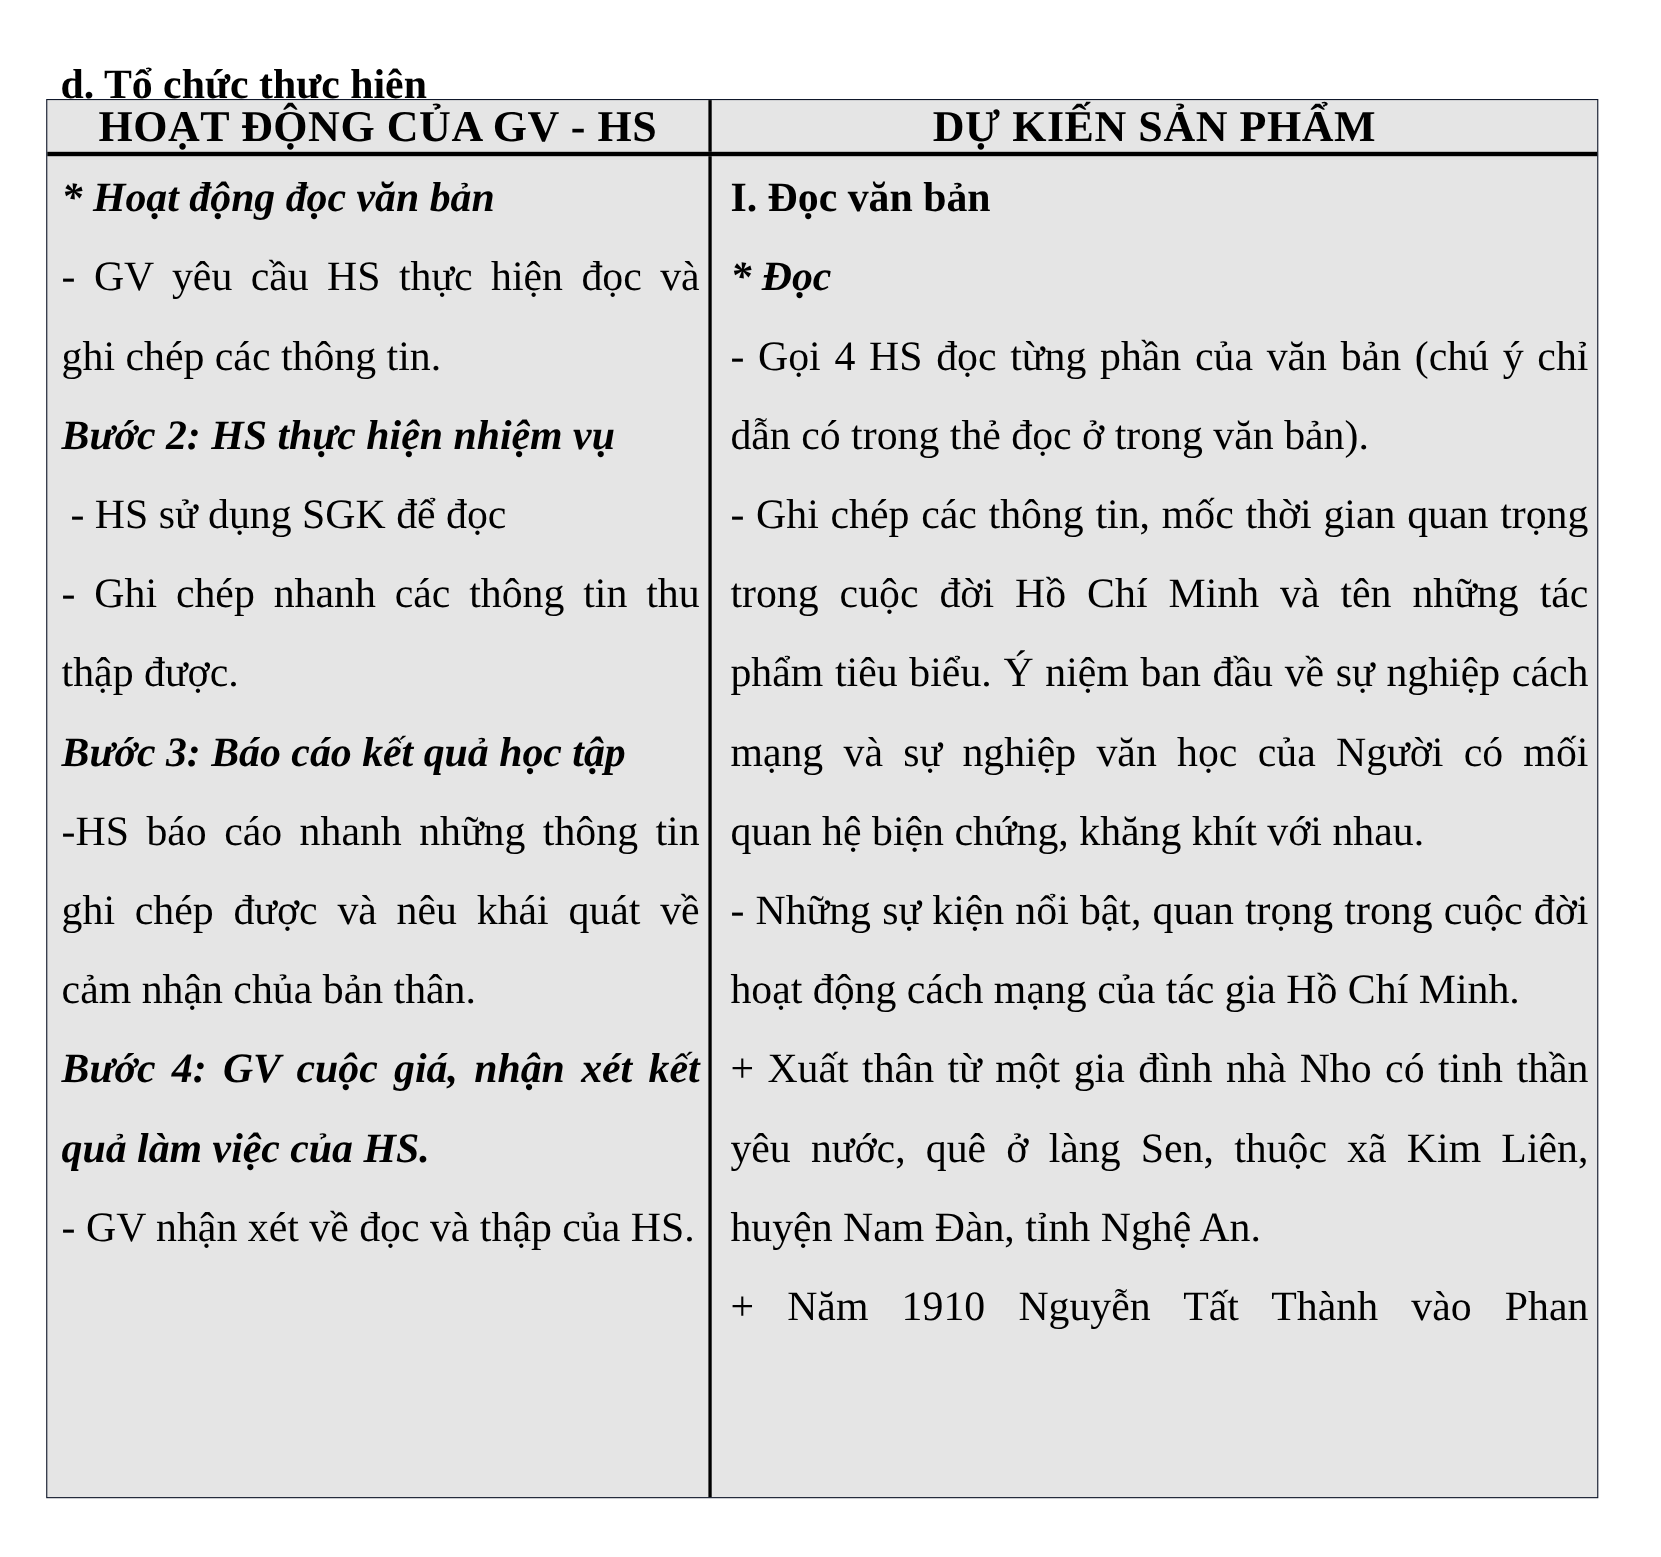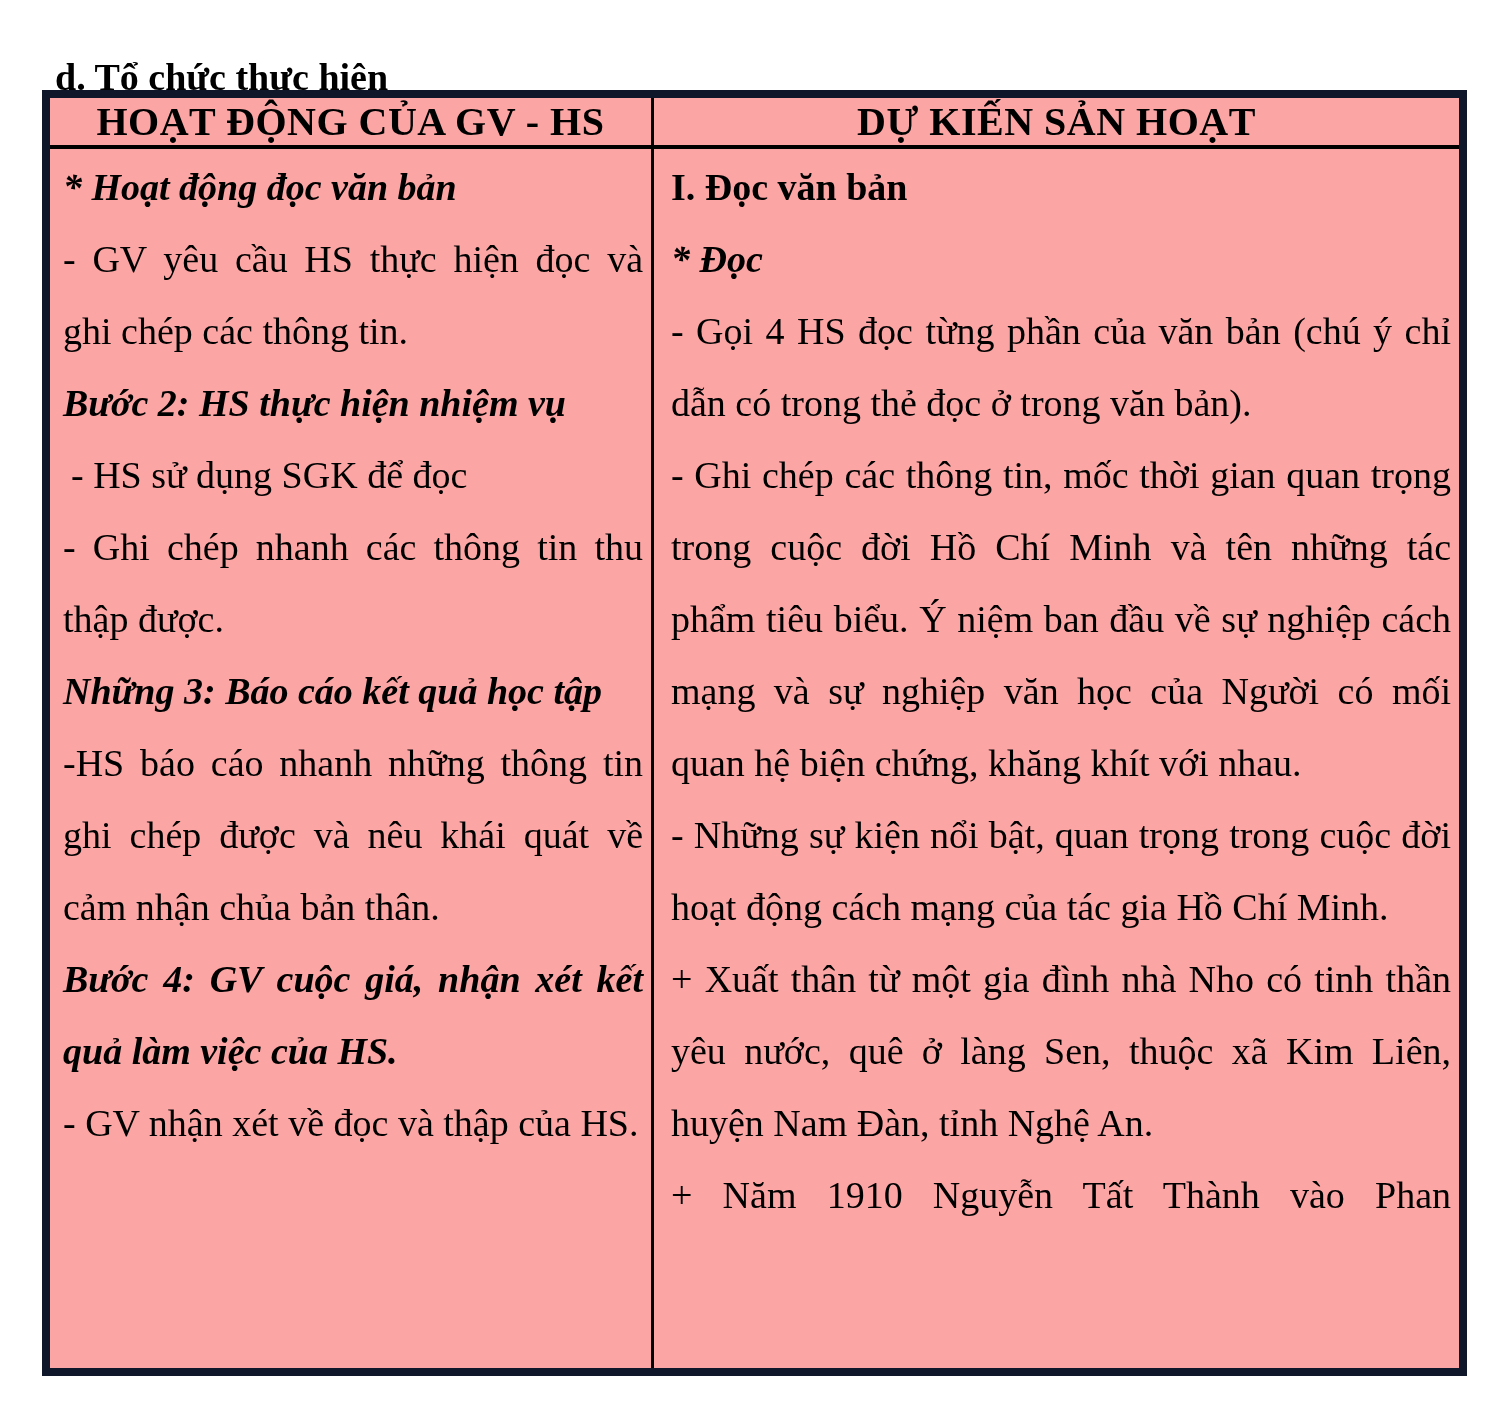--- a/index.html
+++ b/index.html
@@ -25,22 +25,22 @@
     font-weight: bold;
     line-height: 52px;
     white-space: nowrap;
     margin-top: 43px;
   }
   .lesson-table {
     position: absolute;
     left: 42px;
     top: 90px;
     width: 1409px; 
-    border: 8px solid #0f172a;
-    background: #fca5a5;
+    border: 1px solid #0f172a;
+    background: #e5e5e5;
   }
   .thead {
     display: grid;
     grid-template-columns: 604px 1fr;
     border-bottom: 4px solid #000000;
   }
   .th {
     font-size: 40px;
     font-weight: bold;
     text-align: center;
@@ -76,32 +76,32 @@
 <body>
 
 <div class="doc">
 
   <div class="section-heading">d. Tổ chức thực hiện</div>
 
   <div class="lesson-table">
 
     <div class="thead">
       <div class="th left">HOẠT ĐỘNG CỦA GV - HS</div>
-      <div class="th right">DỰ KIẾN SẢN HOẠT</div>
+      <div class="th right">DỰ KIẾN SẢN PHẨM</div>
     </div>
 
     <div class="tbody">
 
       <div class="td left">
         <p class="bi">* Hoạt động đọc văn bản</p>
         <p>- GV yêu cầu HS thực hiện đọc và ghi chép các thông tin.</p>
         <p class="bi">Bước 2: HS thực hiện nhiệm vụ</p>
         <p class="indent">- HS sử dụng SGK để đọc</p>
         <p>- Ghi chép nhanh các thông tin thu thập được.</p>
-        <p class="bi">Những 3: Báo cáo kết quả học tập</p>
+        <p class="bi">Bước 3: Báo cáo kết quả học tập</p>
         <p>-HS báo cáo nhanh những thông tin ghi chép được và nêu khái quát về cảm nhận chủa bản thân.</p>
         <p class="bi">Bước 4: GV cuộc giá, nhận xét kết quả làm việc của HS.</p>
         <p>- GV nhận xét về đọc và thập của HS.</p>
       </div>
 
       <div class="td right">
         <p class="b">I. Đọc văn bản</p>
         <p class="bi">* Đọc</p>
         <p>- Gọi 4 HS đọc từng phần của văn bản (chú ý chỉ dẫn có trong thẻ đọc ở trong văn bản).</p>
         <p>- Ghi chép các thông tin, mốc thời gian quan trọng trong cuộc đời Hồ Chí Minh và tên những tác phẩm tiêu biểu. Ý niệm ban đầu về sự nghiệp cách mạng và sự nghiệp văn học của Người có mối quan hệ biện chứng, khăng khít với nhau.</p>

